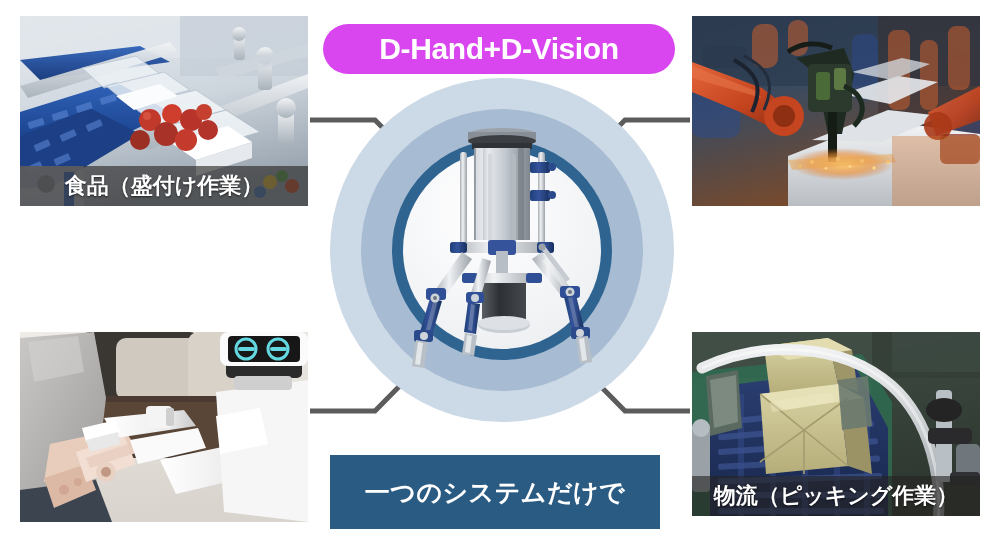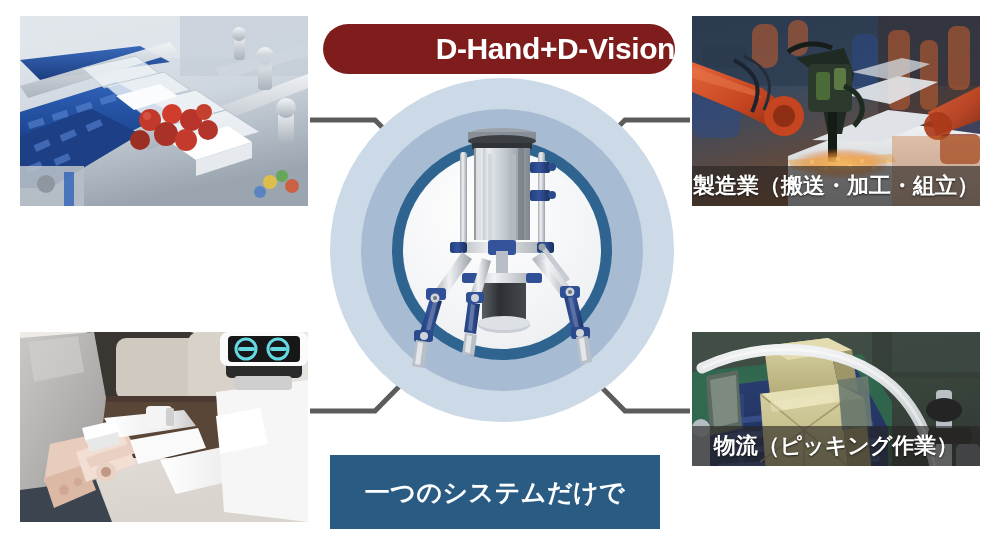--- a/index.html
+++ b/index.html
@@ -21,22 +21,22 @@
   .ring-dark{left:62px;top:62px;width:220px;height:220px;background:#2f6491;}
   .ring-inner{left:73px;top:73px;width:198px;height:198px;
     background:radial-gradient(circle at 42% 30%,#ffffff 0%,#f4f5f7 55%,#e8ebee 100%);}
 
   
   .gripper{position:absolute;left:390px;top:118px;width:224px;height:250px;}
 
   
   .title-pill{
     position:absolute;left:323px;top:24px;width:352px;height:50px;
-    background:#7f1d1d;border-radius:25px;
-    display:flex;align-items:center;justify-content:flex-end;
+    background:#d946ef;border-radius:25px;
+    display:flex;align-items:center;justify-content:center;
   }
   .title-pill span{
     color:#ffffff;font-size:30px;font-weight:bold;letter-spacing:-0.4px;
     line-height:1;white-space:nowrap;
   }
 
   
   .caption-box{
     position:absolute;left:330px;top:455px;width:330px;height:74px;
     background:#2a5b83;display:flex;flex-direction:column;
@@ -55,21 +55,21 @@
     background:rgba(38,36,34,0.62);
     display:flex;align-items:center;justify-content:center;
   }
   .panel .label span{
     color:#ffffff;font-size:22px;font-weight:bold;line-height:1;
     white-space:nowrap;text-shadow:0 1px 2px rgba(0,0,0,0.65);
   }
   .p-tl{left:20px;top:16px;width:288px;height:190px;}
   .p-tr{left:692px;top:16px;width:288px;height:190px;}
   .p-bl{left:20px;top:332px;width:288px;height:190px;}
-  .p-br{left:692px;top:332px;width:288px;height:134px;text-align:center;}
+  .p-br{left:692px;top:332px;width:288px;height:184px;text-align:center;}
 </style>
 </head>
 <body>
 
 <div class="stage">
 
   <svg class="connectors" viewBox="0 0 1000 546" width="1000" height="546">
     <g fill="none" stroke="#5c5c5c" stroke-width="5" stroke-linecap="butt" stroke-linejoin="miter">
       <polyline points="310,120 375,120 440,186"></polyline>
       <polyline points="690,120 625,120 560,186"></polyline>
@@ -274,20 +274,23 @@
         <rect x="44" y="156" width="10" height="34" fill="#2f62b8" opacity="0.8"></rect>
 
         <g opacity="0.85">
           <circle cx="250" cy="166" r="7" fill="#e8c33a"></circle>
           <circle cx="262" cy="160" r="6" fill="#5ea84a"></circle>
           <circle cx="272" cy="170" r="7" fill="#d3562f"></circle>
           <circle cx="240" cy="176" r="6" fill="#4f7fc4"></circle>
         </g>
       </svg>
     </div>
+    <div class="label">
+      <span>食品（盛付け作業）</span>
+    </div>
   </div>
 
   <div class="panel p-tr">
     <div class="photo">
       <svg viewBox="0 0 288 190" width="288" height="190" preserveAspectRatio="none">
         <defs>
           <linearGradient id="mbg" x1="0" y1="0" x2="0.4" y2="1">
             <stop offset="0%" stop-color="#273347"></stop>
               <stop offset="45%" stop-color="#3b4a5e"></stop>
             <stop offset="100%" stop-color="#7a4a2a"></stop>
@@ -359,23 +362,20 @@
         </g>
         <path d="M96 144 L200 138 L204 146 L100 154 Z" fill="#e9a44d" opacity="0.5"></path>
 
         <path d="M288 70 L236 96 L244 120 L288 104 Z" fill="url(#orng)" opacity="0.9"></path>
         <circle cx="246" cy="110" r="14" fill="#a93818" opacity="0.9"></circle>
         <rect x="248" y="118" width="40" height="30" rx="6" fill="#8e2f14" opacity="0.7"></rect>
 
         <rect x="200" y="120" width="88" height="70" fill="#c96a26" opacity="0.35"></rect>
       </svg>
     </div>
-    <div class="label">
-      <span>製造業（搬送・加工・組立）</span>
-    </div>
   </div>
 
   <div class="panel p-bl">
     <div class="photo">
       <svg viewBox="0 0 288 190" width="288" height="190" preserveAspectRatio="none">
         <defs>
           <linearGradient id="wbg" x1="0" y1="0" x2="0.2" y2="1">
             <stop offset="0%" stop-color="#efece8"></stop>
               <stop offset="100%" stop-color="#d9d4cd"></stop>
           </linearGradient>

